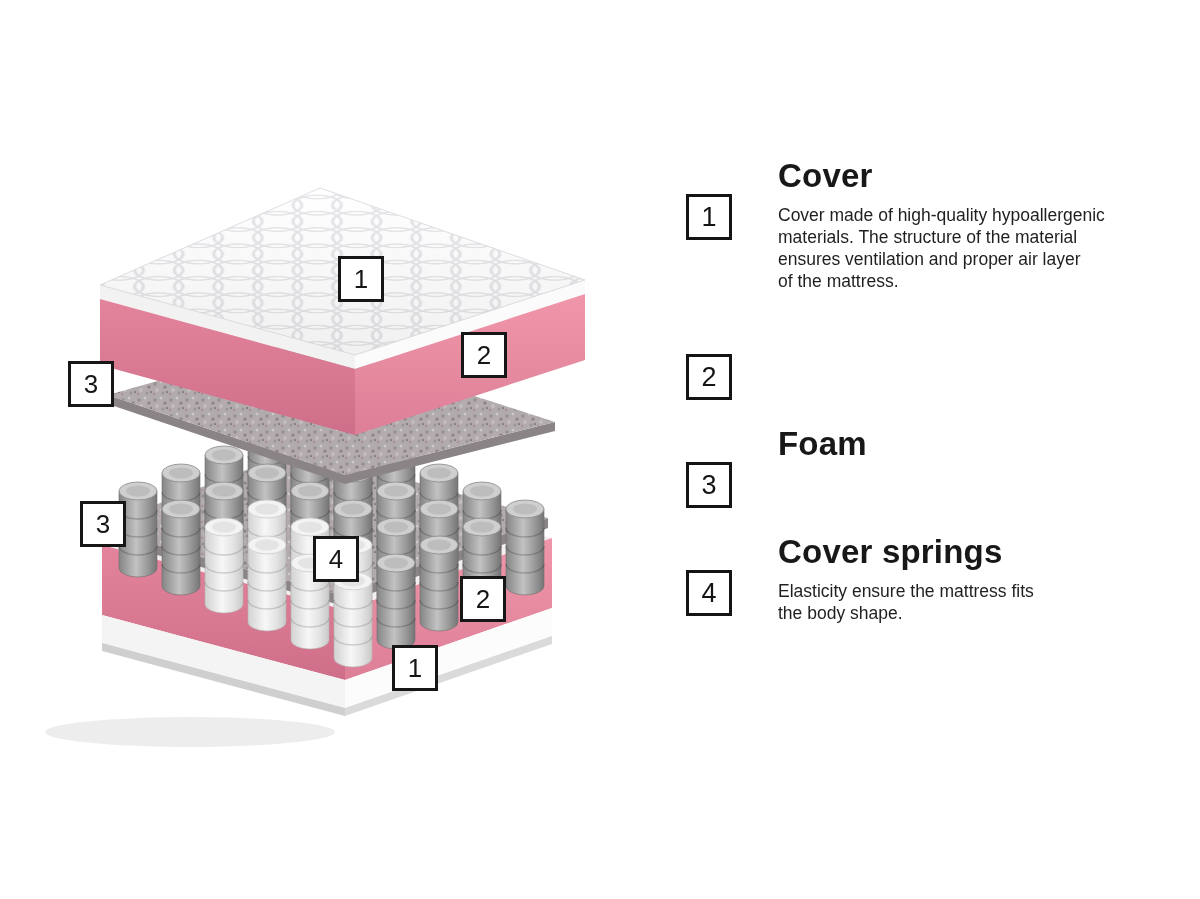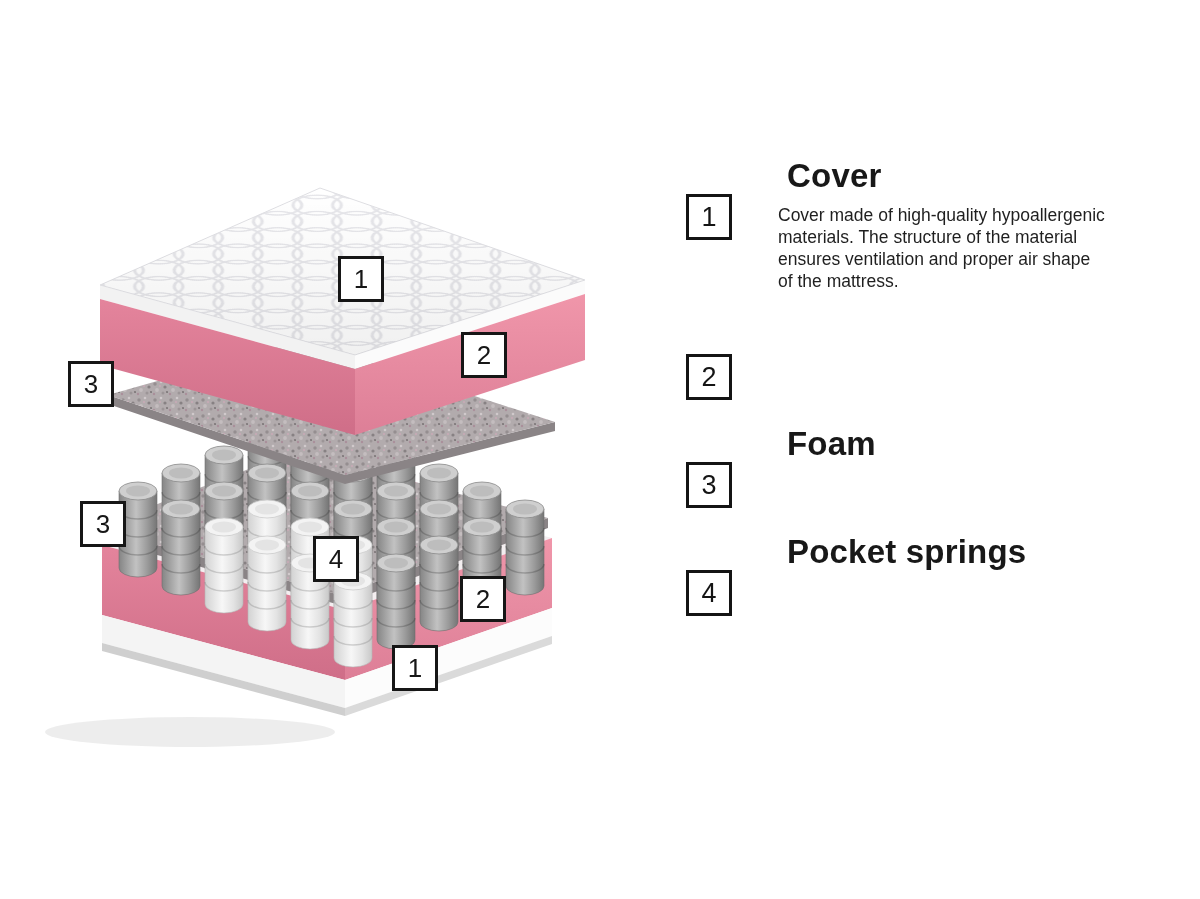--- a/index.html
+++ b/index.html
@@ -60,21 +60,21 @@
     justify-content: center;
     font-size: 27px;
     color: #141414;
   }
   .text-col { flex: 1; }
   .legend-title {
     font-size: 33px;
     line-height: 40px;
     font-weight: 700;
     color: #181818;
-    margin: 0 0 8px 9px;
+    margin: 0 0 8px 0;
     letter-spacing: 0.2px;
   }
   .legend-desc {
     font-size: 17.5px;
     line-height: 22px;
     color: #1f1f1f;
     white-space: pre-line;
   }
 </style>
 </head>
@@ -239,21 +239,21 @@
     <div class="legend-item">
       <div class="num-col">
         <div class="num-box">
           <span>1</span>
         </div>
       </div>
       <div class="text-col">
         <h2 class="legend-title">Cover</h2>
         <div class="legend-desc">Cover made of high-quality hypoallergenic
 materials. The structure of the material
-ensures ventilation and proper air shape
+ensures ventilation and proper air layer
 of the mattress.</div>
       </div>
     </div>
 
     <div class="legend-item">
       <div class="num-col">
         <div class="num-box">
           <span>2</span>
         </div>
       </div>
@@ -270,18 +270,20 @@
       </div>
     </div>
 
     <div class="legend-item">
       <div class="num-col">
         <div class="num-box">
           <span>4</span>
         </div>
       </div>
       <div class="text-col">
-        <h2 class="legend-title">Pocket springs</h2>
+        <h2 class="legend-title">Cover springs</h2>
+        <div class="legend-desc">Elasticity ensure the mattress fits
+the body shape.</div>
       </div>
     </div>
 
   </div>
 </div>
 
 </body></html>

